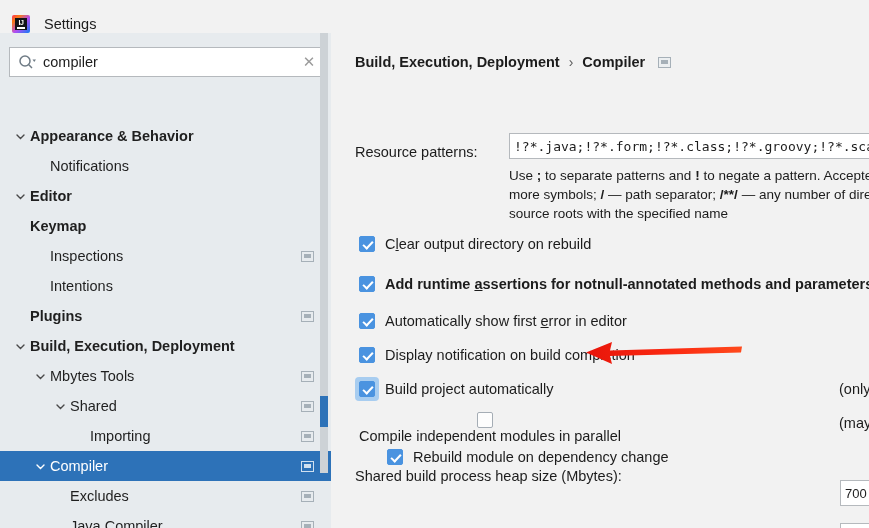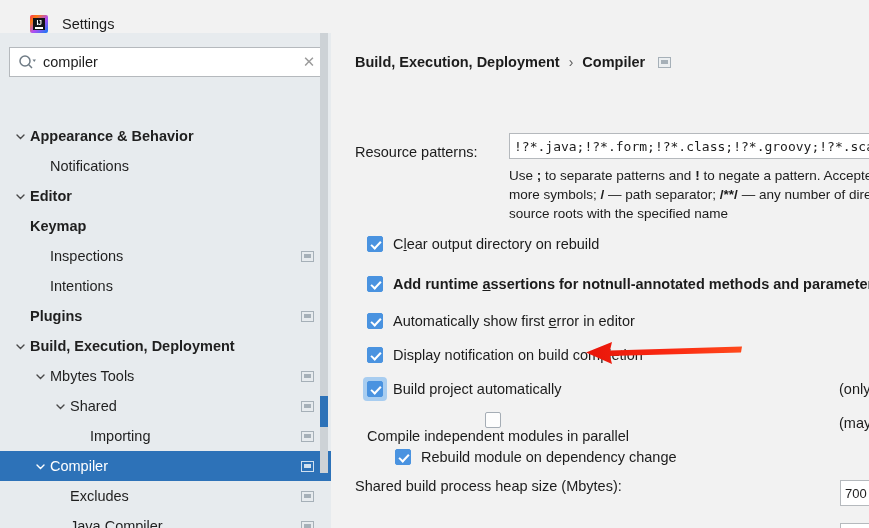--- a/index.html
+++ b/index.html
@@ -18,21 +18,20 @@
   }
 
   
   .titlebar {
     position: absolute; left: 0; top: 0;
     width: 869px; height: 49px;
     background: #f2f2f2;
     border-bottom: 1px solid #dedede;
     display: flex; align-items: center;
     box-sizing: border-box;
-    padding-left: 18px;
   }
   .app-logo {
     width: 18px; height: 18px;
     margin-left: 12px;
     border-radius: 2px;
     position: relative;
     background: linear-gradient(135deg,#fe315d 0%,#f97a12 22%,#b24df3 55%,#0d7cf5 100%);
     display: flex; align-items: center; justify-content: center;
     box-sizing: border-box;
     flex: none;
@@ -237,21 +236,21 @@
     color: #1c1c1c;
     line-height: 19px;
     white-space: nowrap;
     overflow: hidden;
   }
   .help-text b { font-weight: bold; }
 
   
   .cb-row {
     position: absolute;
-    left: 36px;
+    left: 28px;
     height: 22px;
     display: flex; align-items: center;
     white-space: nowrap;
   }
   .cb-box {
     width: 16px; height: 16px;
     flex: none;
     box-sizing: border-box;
     border: 1px solid #a5adb5;
     background: #fdfdfd;
@@ -532,21 +531,21 @@
         </div>
         <div class="cb-note" style="top: 382px; left: 508px; width: 32px;">(may require larger heap size)</div>
         <div class="cb-row" style="top: 413px; padding-left: 28px;">
           <span class="cb-wrap">
             <span class="cb-box checked"></span>
           </span>
           <span class="cb-label">Rebuild module on dependency change</span>
         </div>
       </div>
 
-    <div class="field-row" style="top:437px">
+    <div class="field-row" style="top:427px">
       <span class="field-label">Shared build process heap size (Mbytes):</span>
     </div>
     <input class="tail-input" style="left: 509px; top: 447px; width: 70px; height: 26px;" type="text" value="700">
 
     <input class="tail-input" style="left: 509px; top: 490px; width: 70px; height: 26px;" type="text" value="">
   </div>
 
   <div class="arrow-anno">
     <svg width="156" height="34" viewBox="0 0 156 34">
       <defs>

